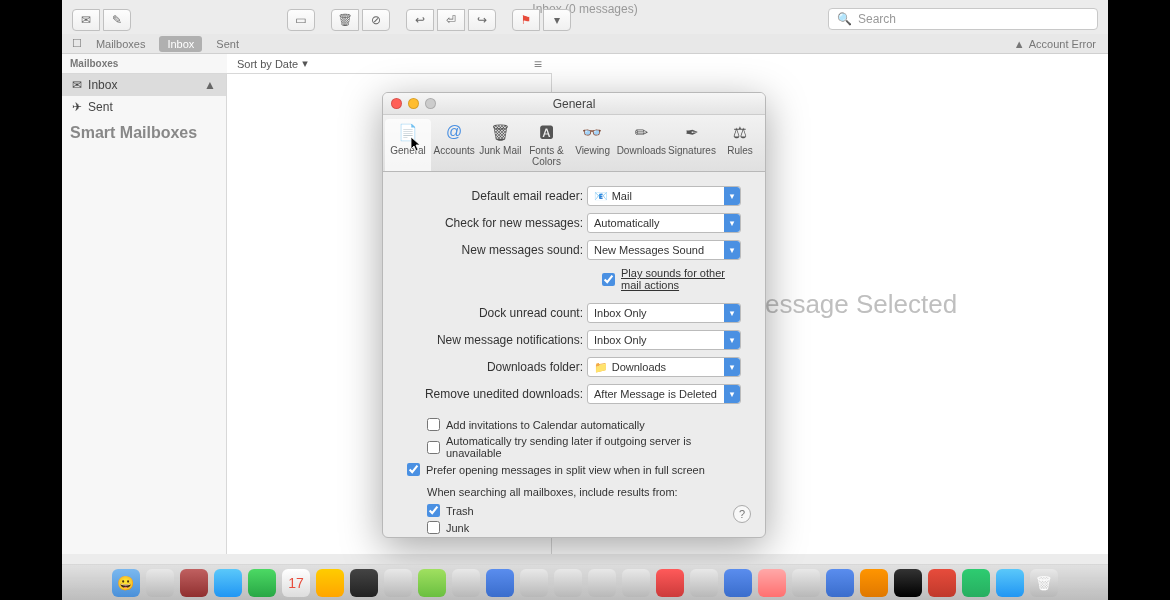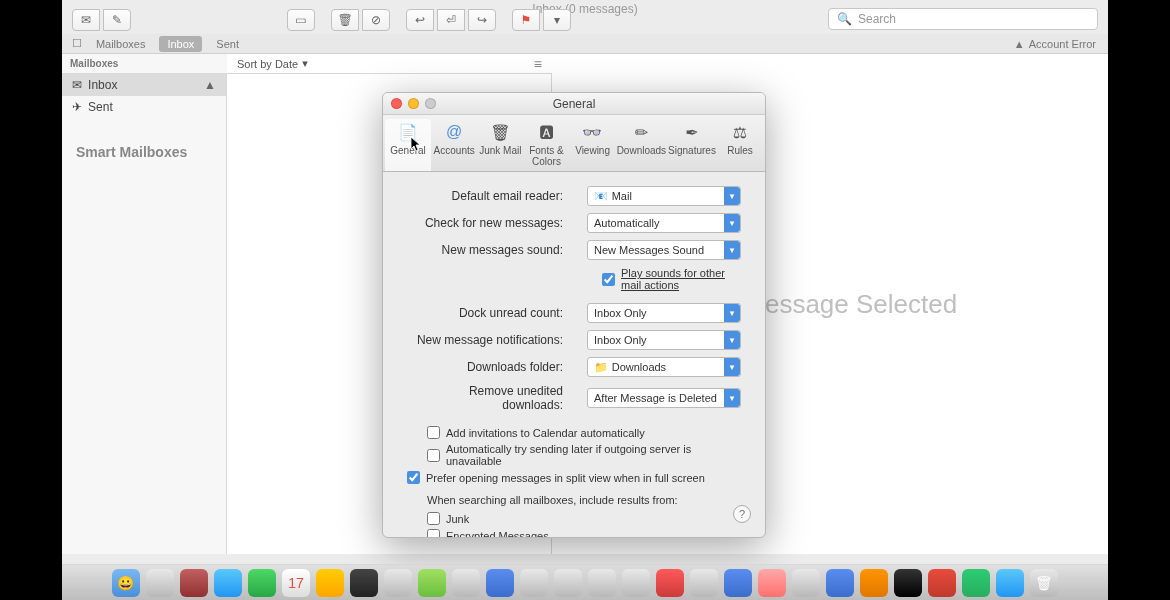--- a/index.html
+++ b/index.html
@@ -16,41 +16,41 @@
     .search .mag { margin-right: 6px; color: #888; }
     .favbar { position: absolute; top: 34px; left: 0; width: 100%; height: 20px; background: #e8e8e8; border-bottom: 1px solid #d0d0d0; display: flex; align-items: center; padding: 0 10px; font-size: 11px; color: #777; }
     .favbar .chip { padding: 2px 8px; border-radius: 3px; margin-right: 6px; }
     .favbar .chip.active { background: #b0b0b0; color: #fff; }
     .acct-error { position: absolute; right: 12px; display: flex; align-items: center; gap: 4px; }
     .sidebar-head { position: absolute; top: 54px; left: 0; width: 165px; height: 20px; background: #f7f7f7; border-bottom: 1px solid #d8d8d8; font-size: 10px; font-weight: 600; color: #777; padding: 4px 8px; }
     .sidebar { position: absolute; top: 74px; left: 0; width: 165px; height: 480px; background: #f7f7f7; border-right: 1px solid #d8d8d8; }
     .sb-item { display: flex; align-items: center; padding: 4px 10px; font-size: 12px; color: #444; gap: 6px; }
     .sb-item.selected { background: #dcdcdc; }
     .sb-item .warn { margin-left: auto; color: #666; }
-    .sb-section { font-size: 14px; font-weight: 600; color: #888; padding: 6px 14px; margin-top: 20px; }
+    .sb-section { font-size: 16px; font-weight: 600; color: #888; padding: 6px 8px; margin-top: 0; }
     .listhead { position: absolute; top: 54px; left: 165px; width: 325px; height: 20px; background: #fff; border-bottom: 1px solid #d8d8d8; display: flex; align-items: center; padding: 0 10px; font-size: 11px; color: #555; justify-content: space-between; }
     .listhead .menu { margin-left: auto; color: #888; font-size: 14px; }
     .list { position: absolute; top: 74px; left: 165px; width: 325px; height: 480px; background: #fff; border-right: 1px solid #d8d8d8; }
     .preview { position: absolute; top: 54px; left: 490px; right: 0; height: 500px; background: #fff; display: flex; align-items: center; justify-content: center; }
     .preview-text { font-size: 26px; color: #bfbfbf; font-weight: 300; }
     .prefs { position: absolute; left: 320px; top: 92px; width: 384px; height: 446px; background: #ececec; border: 1px solid #b8b8b8; border-radius: 6px; box-shadow: 0 10px 40px rgba(0,0,0,0.35); overflow: hidden; }
     .prefs-title { display: flex; align-items: center; height: 22px; background: linear-gradient(#f6f6f6,#e4e4e4); border-bottom: 1px solid #ccc; position: relative; }
     .traffic { display: flex; gap: 6px; padding-left: 8px; position: absolute; left: 0; }
     .tl { width: 11px; height: 11px; border-radius: 50%; border: 0.5px solid rgba(0,0,0,0.15); }
     .tl.close { background: #ff5f57; }
     .tl.min { background: #ffbd2e; }
     .tl.max { background: #ccc; }
     .prefs-title-text { font-size: 12px; color: #444; flex: 1; text-align: center; }
     .prefs-tabs { display: flex; background: linear-gradient(#f2f2f2,#e0e0e0); border-bottom: 1px solid #b8b8b8; padding: 4px 2px 0; }
     .ptab { flex: 1; text-align: center; font-size: 10px; color: #555; padding: 2px 1px 4px; border-radius: 4px 4px 0 0; display: flex; flex-direction: column; align-items: center; gap: 2px; }
     .ptab.selected { background: rgba(255,255,255,0.7); }
     .ptab .icon { width: 26px; height: 22px; display: flex; align-items: center; justify-content: center; font-size: 16px; }
     .prefs-body { padding: 14px 24px; font-size: 12px; color: #333; }
     .prow { display: flex; align-items: center; margin-bottom: 7px; }
-    .prow .lbl { width: 180px; text-align: right; padding-right: 24px; }
+    .prow .lbl { width: 180px; text-align: right; padding-right: 4px; }
     .select { flex: 1; height: 20px; background: #fff; border: 1px solid #bbb; border-radius: 3px; display: flex; align-items: center; padding: 0 6px; position: relative; font-size: 11px; }
     .select::after { content: "▾"; position: absolute; right: 0; top: 0; width: 16px; height: 100%; background: #4a90e2; color: #fff; border-radius: 0 3px 3px 0; display: flex; align-items: center; justify-content: center; font-size: 9px; }
     .select .sicon { margin-right: 4px; font-size: 11px; }
     .chk { display: flex; align-items: center; font-size: 11px; margin-bottom: 4px; }
     .chk input { margin-right: 6px; width: 13px; height: 13px; accent-color: #4a90e2; }
     .indent-chk { margin-left: 195px; margin-bottom: 12px; text-decoration: underline; }
     .chk-group { margin-left: 20px; margin-top: 6px; }
     .section-text { font-size: 11px; margin-left: 20px; margin-top: 10px; }
     .help { position: absolute; right: 14px; bottom: 14px; width: 18px; height: 18px; border-radius: 50%; border: 1px solid #aaa; background: #f8f8f8; display: flex; align-items: center; justify-content: center; font-size: 11px; color: #777; }
     .dock { position: absolute; bottom: 0; left: 0; width: 100%; height: 36px; background: linear-gradient(rgba(220,220,220,0.7), rgba(180,180,180,0.85)); border-top: 1px solid rgba(255,255,255,0.4); display: flex; align-items: center; justify-content: center; gap: 6px; padding: 0 30px; }
@@ -231,20 +231,24 @@
           <span>Automatically try sending later if outgoing server is unavailable</span>
         </div>
       <div class="chk" style="">
           <input type="checkbox" checked="" style="">
           <span>Prefer opening messages in split view when in full screen</span>
         </div>
 
       <div class="section-text">When searching all mailboxes, include results from:</div>
       <div class="chk-group">
         <div class="chk">
+            <input type="checkbox" checked="" style="">
+            <span>Trash</span>
+          </div>
+        <div class="chk">
             <input type="checkbox" style="">
             <span>Junk</span>
           </div>
         <div class="chk">
             <input type="checkbox" style="">
             <span>Encrypted Messages</span>
           </div>
       </div>
     </div>
     <div class="help">?</div>

